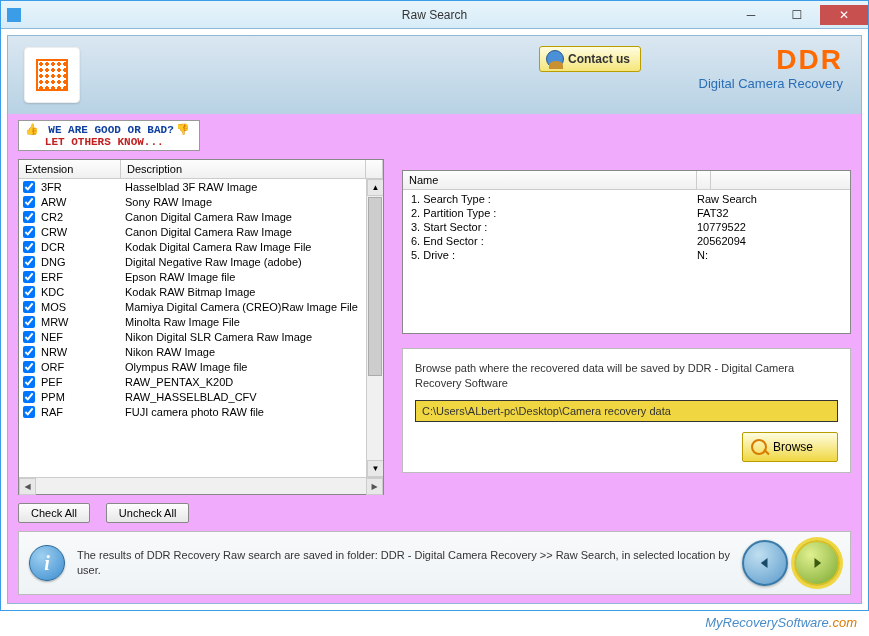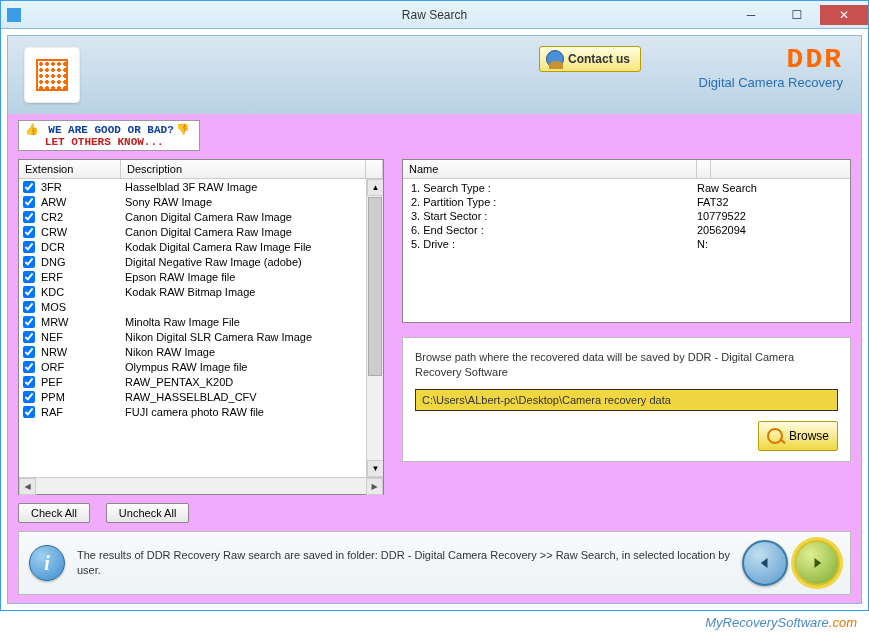--- a/index.html
+++ b/index.html
@@ -12,21 +12,21 @@
 .win-btn.close { background: #c8504f; color: #fff; width: 48px; height: 20px; }
 .outer { border: 1px solid #3b9de8; margin: 0; padding: 0; }
 .inner { border: 1px solid #8db8d8; margin: 6px; background: #f0abfc; }
 .header { height: 78px; background: linear-gradient(#dae7f1, #b8d2e4); display: flex; align-items: center; padding: 0 16px; position: relative; }
 .logo-box { width: 56px; height: 56px; background: #fff; border: 1px solid #eee; border-radius: 4px; display: flex; align-items: center; justify-content: center; box-shadow: 0 1px 2px rgba(0,0,0,0.15);}
 .logo-box .diamond { width: 32px; height: 32px; background: radial-gradient(circle at center, #ff6a00 2px, transparent 2px); background-size: 6px 6px; border: 2px solid #ff6a00; transform: rotate(0deg); }
 .contact-btn { position: absolute; right: 220px; top: 10px; background: linear-gradient(#fffde0, #f5e67a); border: 1px solid #b89c00; border-radius: 3px; padding: 3px 10px 3px 6px; display: flex; align-items: center; gap: 4px; font-size: 12px; font-weight: bold; color: #333;}
 .contact-btn .avatar { width: 18px; height: 18px; border-radius: 50%; background: #4a90d9; border: 1px solid #2a5a8a; position: relative; }
 .contact-btn .avatar::after { content: ""; position: absolute; width: 14px; height: 8px; background: #c89030; bottom: -2px; left: 2px; border-radius: 50% 50% 0 0; }
 .brand { position: absolute; right: 18px; top: 8px; text-align: right; }
-.brand .ddr { font-size: 28px; font-weight: bold; color: #ff6a00; letter-spacing: 2px; font-family: Liberation Mono, monospace; }
+.brand .ddr { font-size: 28px; font-weight: bold; color: #ff6a00; letter-spacing: 2px; font-family: Liberation Sans, sans-serif; }
 .brand .sub { font-size: 13px; color: #2a6eb5; font-weight: normal; }
 .banner-row { padding: 6px 10px 0 10px; }
 .banner { display: inline-block; border: 1px solid #999; padding: 2px 6px; background: #fff; font-family: "Courier New", monospace; font-size: 11px; font-weight: bold; }
 .banner .bl { color: #1040a0; }
 .banner .rd { color: #c02020; }
 .thumb { color: #2a6eb5; margin-right: 3px; }
 .main { display: flex; padding: 8px 10px 4px 10px; gap: 18px; }
 .left-col { width: 366px; flex-shrink: 0; }
 .listview { border: 1px solid #888; height: 336px; background: #fff; display: flex; flex-direction: column; }
 .lv-head { display: flex; background: #fff; border-bottom: 1px solid #ccc; }
@@ -36,31 +36,31 @@
 .lv-row input { margin-right: 4px; width: 12px; height: 12px; }
 .lv-row .ext { width: 86px; padding-left: 2px; }
 .lv-row .desc { flex: 1; }
 .lv-scroll-h { height: 17px; background: #f0f0f0; border-top: 1px solid #ccc; display: flex; align-items: center; }
 .lv-scroll-h .arr { width: 17px; height: 17px; background: #e8e8e8; border: 1px solid #ccc; display:flex; align-items:center; justify-content:center; font-size:8px; color:#555;}
 .lv-scroll-h .track { flex: 1; }
 .lv-scroll-v { width: 17px; background: #f0f0f0; border-left: 1px solid #ccc; display: flex; flex-direction: column; }
 .lv-wrap { display: flex; flex: 1; overflow: hidden; }
 .btn-row { margin-top: 8px; display: flex; gap: 16px; }
 .btn { background: linear-gradient(#fdfdfd,#e7e7e7); border: 1px solid #888; padding: 3px 12px; font-size: 11px; border-radius: 2px; cursor: pointer;}
-.right-col { flex: 1; display: flex; flex-direction: column; }
+.right-col { flex: 1; display: flex; flex-direction: column; margin-top: 11px; }
 .info-panel { border: 1px solid #888; background: #fff; height: 164px; }
 .ip-head { display: flex; background: linear-gradient(#fdfdfd,#f0f0f0); border-bottom: 1px solid #ccc; }
 .ip-head .hc { border-right: 1px solid #ccc; padding: 3px 6px; }
 .ip-body { padding: 2px 0; }
 .ip-row { display: flex; padding: 1px 8px; }
 .ip-row .nm { width: 286px; }
 .browse-panel { border: 1px solid #bbb; background: #fff; margin-top: 14px; padding: 12px 12px 10px 12px; }
 .browse-panel .lbl { color: #333; margin-bottom: 8px; line-height: 1.4; }
 .path-box { background: #f0d742; border: 1px solid #333; padding: 4px 6px; width: 100%; font-size: 11px; color: #333; }
-.browse-btn { float: right; margin-top: 10px; background: linear-gradient(#fffde0,#f0d742); border: 1px solid #b89c00; padding: 6px 8px 6px 8px; display: flex; align-items: center; gap: 6px; font-size: 12px; border-radius: 2px; cursor:pointer;}
+.browse-btn { float: right; margin-top: 10px; background: linear-gradient(#fffde0,#f0d742); border: 1px solid #b89c00; padding: 6px 24px 6px 8px; display: flex; align-items: center; gap: 6px; font-size: 12px; border-radius: 2px; cursor:pointer;}
 .browse-btn .mag { width: 16px; height: 16px; border: 2px solid #d97a00; border-radius: 50%; position: relative; }
 .browse-btn .mag::after { content: ""; width: 7px; height: 2px; background: #d97a00; position: absolute; right: -5px; bottom: 0px; transform: rotate(45deg); }
 .footer { margin: 4px 10px 8px 10px; border: 1px solid #bbb; background: linear-gradient(#f8fafb,#eef3f5); padding: 8px 10px; display: flex; align-items: center; gap: 12px; }
 .info-icon { width: 36px; height: 36px; border-radius: 50%; background: radial-gradient(circle at 35% 30%, #a0d0f0, #3b8dd0); display: flex; align-items: center; justify-content: center; color: #fff; font-size: 20px; font-weight: bold; font-style: italic; font-family: Georgia; border: 1px solid #2a6a9a; box-shadow: 0 1px 2px rgba(0,0,0,0.3);}
 .footer-text { flex: 1; font-size: 11px; color: #333; line-height: 1.4; }
 .nav-btns { display: flex; gap: 6px; }
 .nav-btn { width: 46px; height: 46px; border-radius: 50%; display: flex; align-items: center; justify-content: center; border: 2px solid; box-shadow: 0 1px 3px rgba(0,0,0,0.3);}
 .nav-btn.back { background: radial-gradient(circle at 35% 30%, #c0dff0, #5a9acc); border-color: #3a7aa8; color: #1a4a6a; }
 .nav-btn.forward { background: radial-gradient(circle at 35% 30%, #e0f090, #7aa830); border-color: #d9c020; color: #3a5a10; box-shadow: 0 0 0 3px #f0d742, 0 1px 3px rgba(0,0,0,0.3);}
 .nav-btn svg { width: 20px; height: 20px; }
@@ -152,20 +152,21 @@
                   <span class="desc">Epson RAW Image file</span>
                 </div>
                 <div class="lv-row">
                   <input type="checkbox" checked="" style="">
                   <span class="ext">KDC</span>
                   <span class="desc">Kodak RAW Bitmap Image</span>
                 </div>
                 <div class="lv-row">
                   <input type="checkbox" checked="" style="">
                   <span class="ext">MOS</span>
+                  <span class="desc">Mamiya Digital Camera (CREO)Raw Image File</span>
                 </div>
                 <div class="lv-row">
                   <input type="checkbox" checked="" style="">
                   <span class="ext">MRW</span>
                   <span class="desc">Minolta Raw Image File</span>
                 </div>
                 <div class="lv-row">
                   <input type="checkbox" checked="" style="">
                   <span class="ext">NEF</span>
                   <span class="desc">Nikon Digital SLR Camera Raw Image</span>

